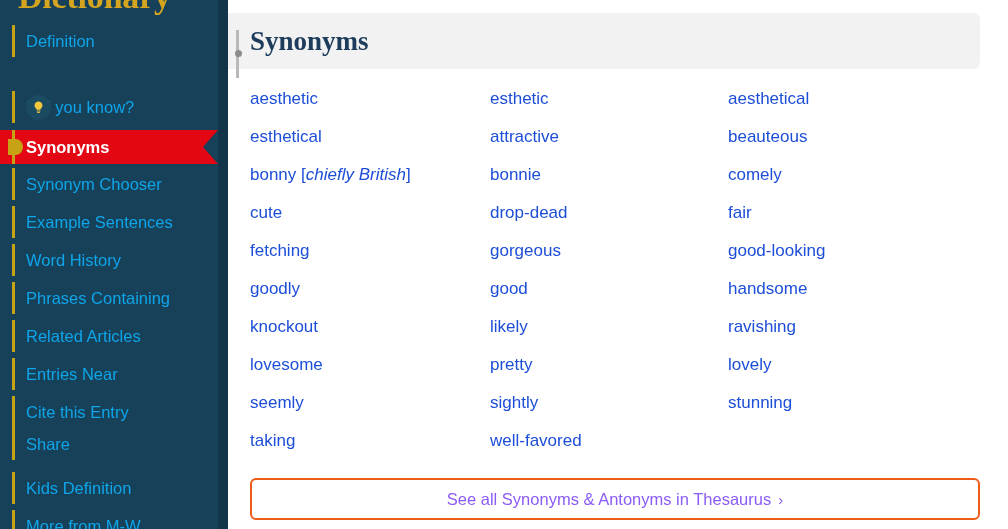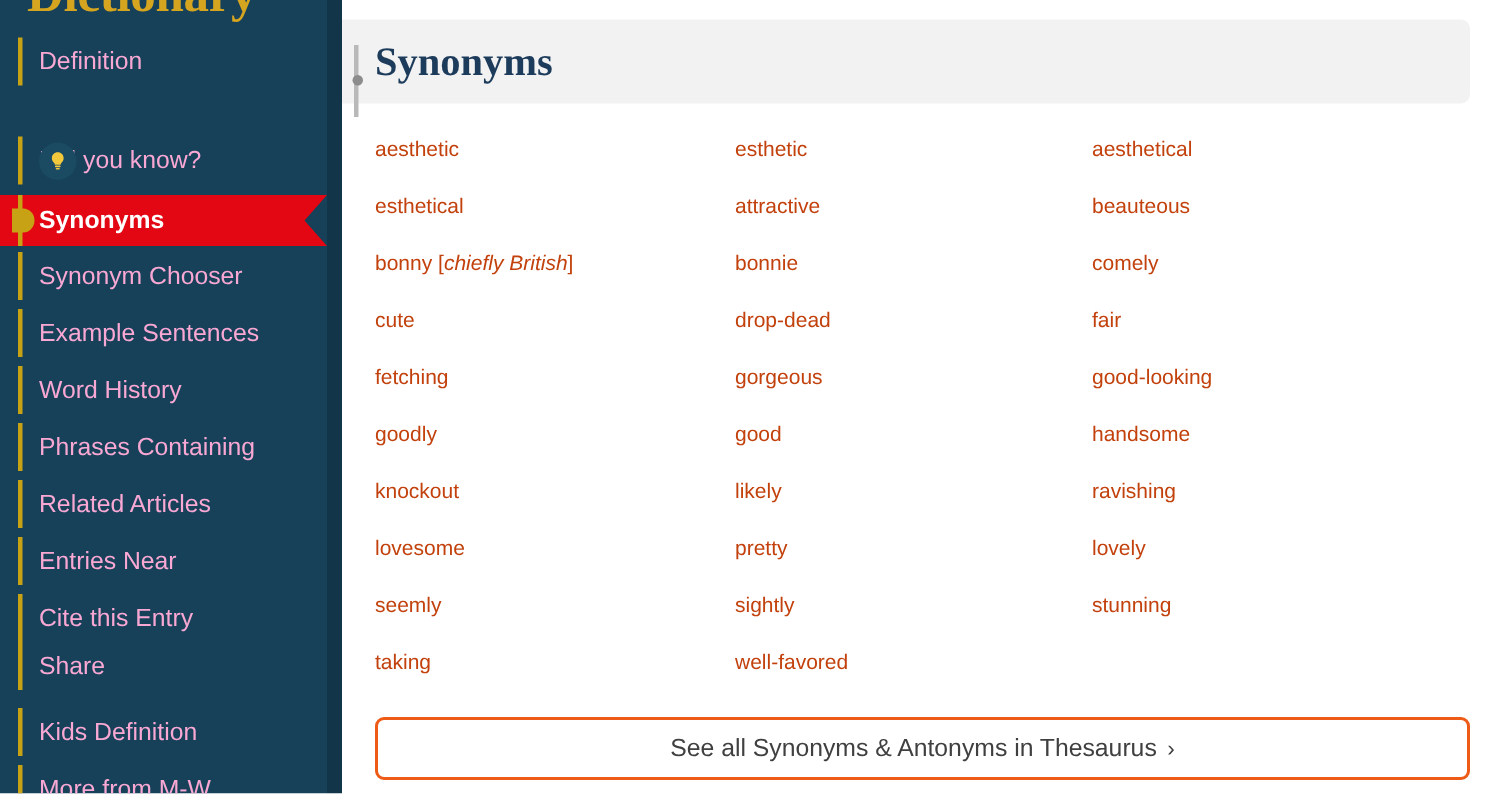--- a/index.html
+++ b/index.html
@@ -56,21 +56,21 @@
     left: 12px;
     top: 3px;
     width: 3px;
     height: 32px;
     background: #c8a215;
   }
   .nav-label {
     position: absolute;
     left: 26px;
     font-size: 16.5px;
-    color: #f9a8d4;
+    color: #0ea5e9;
     white-space: nowrap;
     line-height: 38px;
     top: 0;
   }
 
   
   #nav-active {
     position: absolute;
     left: 0;
     width: 218px;
@@ -175,41 +175,41 @@
     top: 80px;
     width: 760px;
   }
   .syn-col {
     position: absolute;
     top: 0;
   }
   .syn-item {
     height: 38px;
     line-height: 38px;
-    font-size: 14px;
-    color: #c2410c;
+    font-size: 17px;
+    color: #1d4ed8;
     white-space: nowrap;
     cursor: pointer;
   }
   .syn-item .label-note {
     font-style: italic;
     margin-top: 36px;
   }
 
   #cta {
     position: absolute;
     left: 22px;
     top: 478px;
     width: 730px;
     height: 42px;
     box-sizing: border-box;
     border: 2px solid #ee5b17;
     border-radius: 6px;
     background: #ffffff;
-    color: #404040;
+    color: #8b5cf6;
     font-size: 16.5px;
     display: flex;
     align-items: center;
     justify-content: center;
     cursor: pointer;
   }
   #cta .chev {
     margin-left: 7px;
     font-size: 15px;
   }

